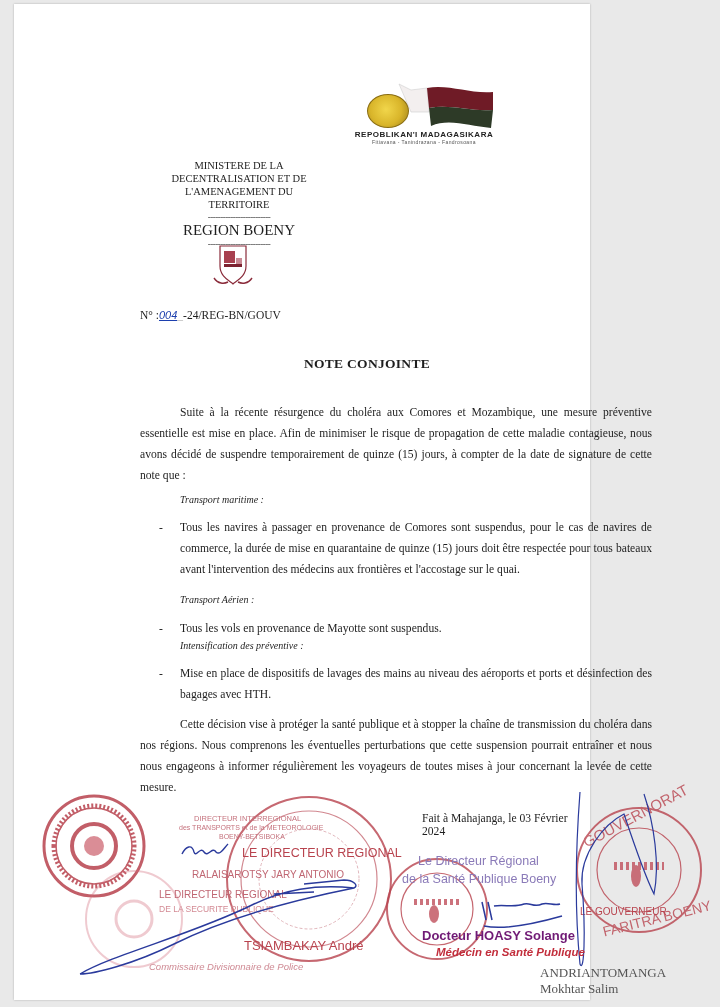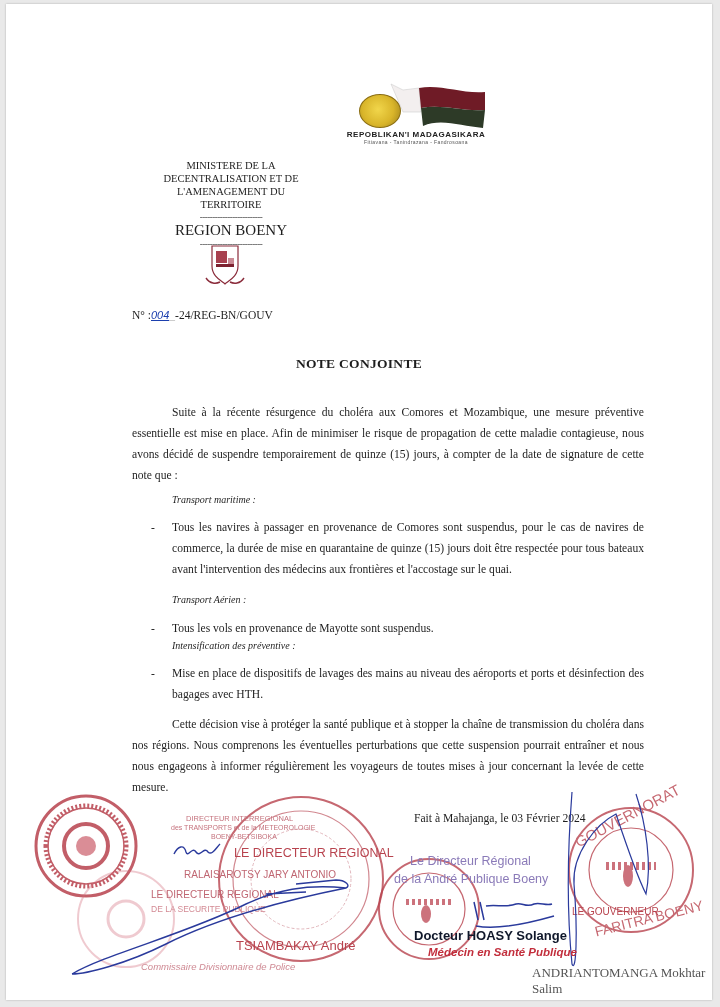--- a/index.html
+++ b/index.html
@@ -4,21 +4,21 @@
 <style>
   html, body { margin: 0; padding: 0; }
   body {
     width: 720px; height: 1007px; overflow: hidden;
     background: #e9e9e9;
     font-family: "Liberation Serif", "DejaVu Serif", serif;
     color: #1e1e1e;
     position: relative;
   }
   .page {
-    position: absolute; left: 6px; top: 4px; width: 706px; height: 996px;
+    position: absolute; left: 14px; top: 4px; width: 576px; height: 996px;
     background: #ffffff;
     box-shadow: 0 0 2px rgba(0,0,0,0.25);
   }
   .abs { position: absolute; }
   .rep-header { left: 305px; top: 74px; width: 210px; height: 70px; }
   .seal-gold {
     position: absolute; left: 48px; top: 16px; width: 40px; height: 32px; border-radius: 50%;
     background: radial-gradient(circle at 45% 45%, #f1d64b 0%, #d9b52a 55%, #9a7d1a 100%);
     border: 1px solid #8a6d12;
   }
@@ -43,21 +43,21 @@
   .ref .num { color: #1c3fae; font-family: "Liberation Sans", sans-serif; font-style: italic; text-decoration: underline; font-size: 11px; }
   .title { left: 0; width: 706px; top: 352px; text-align: center; font-weight: bold; font-size: 13.5px; letter-spacing: 0.3px; }
   .text { font-size: 11.6px; line-height: 21px; text-align: justify; }
   .p1 { left: 126px; top: 398px; width: 512px; text-indent: 40px; }
   .section-label { font-size: 10px; font-style: italic; }
   .bullet { font-size: 11.6px; line-height: 21px; text-align: justify; }
   .bullet .dash { position: absolute; left: -21px; }
   .footer-date { left: 408px; top: 808px; font-size: 11.6px; }
   .dr-line1 { left: 404px; top: 850px; font-family: "Liberation Sans", sans-serif; font-size: 12.5px; color: #8a7ab8; }
   .dr-line2 { left: 388px; top: 868px; font-family: "Liberation Sans", sans-serif; font-size: 12.5px; color: #8a7ab8; }
-  .doc-name { left: 408px; top: 924px; font-family: "Liberation Sans", sans-serif; font-weight: bold; font-size: 13px; color: #0f172a; }
+  .doc-name { left: 408px; top: 924px; font-family: "Liberation Sans", sans-serif; font-weight: bold; font-size: 13px; color: #701a75; }
   .doc-title { left: 422px; top: 942px; font-family: "Liberation Sans", sans-serif; font-weight: bold; font-style: italic; font-size: 11.5px; color: #c22e3c; }
   .gov-name { left: 526px; top: 961px; font-size: 13px; color: #555; }
   svg text { font-family: "Liberation Sans", sans-serif; }
 </style>
 </head>
 <body>
 
 <div class="page">
 
   <div class="abs rep-header">
@@ -170,18 +170,18 @@
 
     <text x="566" y="131" font-size="10" fill="#b8434e">LE GOUVERNEUR</text>
 
     <path d="M168 70 C172 62, 178 60, 180 68 C182 74, 186 62, 190 68 C194 74, 198 62, 202 68 C206 72, 210 64, 214 60" fill="none" stroke="#2a3a9c" stroke-width="1.4"></path>
     <path d="M66 190 C100 170, 180 150, 240 120 C270 106, 300 100, 340 104 C300 112, 220 130, 160 160 C120 180, 80 190, 66 190 M260 110 L300 108 M290 100 L330 96 C340 96, 345 102, 340 104" fill="none" stroke="#2a3a9c" stroke-width="1.4"></path>
     <path d="M468 118 L472 136 M474 118 L478 136 M480 122 C490 120, 500 124, 510 120 C516 118, 520 124, 528 120 C534 118, 540 122, 546 120 M470 142 C490 146, 520 140, 548 132" fill="none" stroke="#2a3a9c" stroke-width="1.5"></path>
     <path d="M566 8 C562 60, 560 120, 566 180 C570 190, 572 150, 568 100 C566 70, 590 40, 610 30 C620 60, 630 90, 640 110 C646 80, 640 40, 630 10" fill="none" stroke="#2a3a9c" stroke-width="1.2"></path>
   </svg>
 
   <div class="abs dr-line1">Le Directeur Régional</div>
-  <div class="abs dr-line2">de la André Publique Boeny</div>
+  <div class="abs dr-line2">de la Santé Publique Boeny</div>
   <div class="abs doc-name">Docteur HOASY Solange</div>
   <div class="abs doc-title">Médecin en Santé Publique</div>
 
   <div class="abs gov-name">ANDRIANTOMANGA Mokhtar Salim</div>
 </div>
 
 </body></html>

